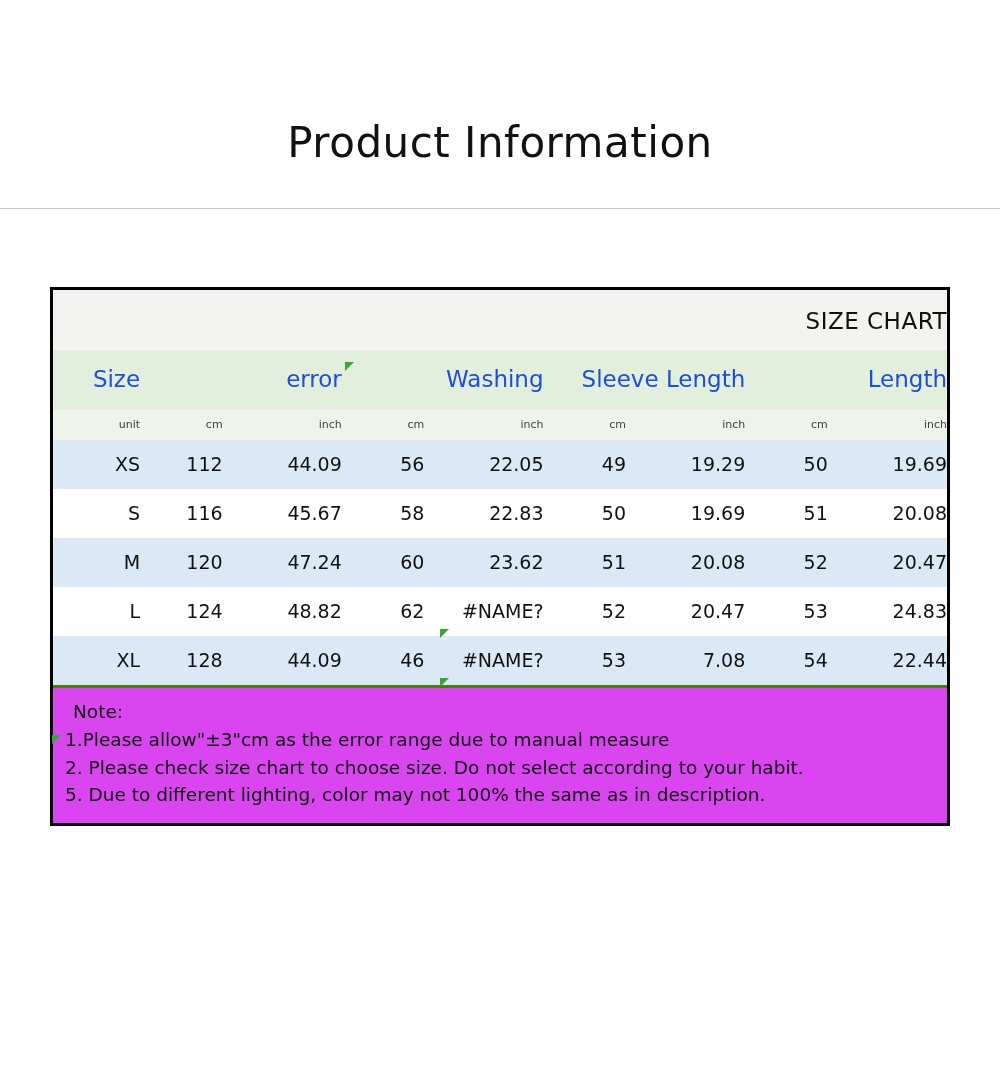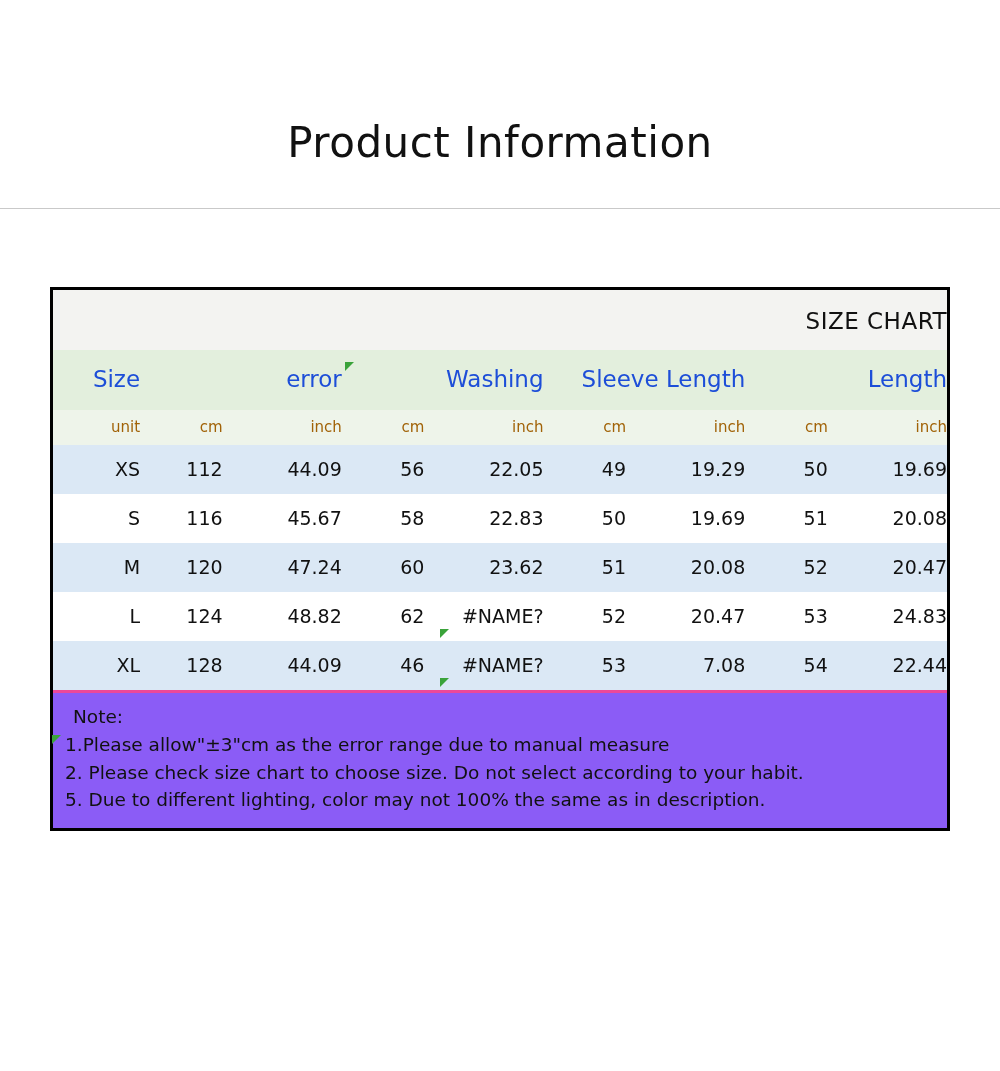--- a/index.html
+++ b/index.html
@@ -66,45 +66,45 @@
 
   .group-row td {
     background: #e3efdd;
     font-size: 23px;
     padding: 16px 0 18px 0;
     color: #1d4ed8;
   }
 
   .unit-row td {
     background: #eef4ea;
-    font-size: 15px;
+    font-size: 11px;
     padding: 8px 0 9px 0;
-    color: #a16207;
+    color: #404040;
   }
 
   .data-row td {
     font-size: 19px;
     padding: 13px 0 14px 0;
     color: #111111;
   }
   .row-alt td { background: #dbe8f5; }
   .row-plain td { background: #ffffff; }
 
   .col-size   { width: 9.5%; }
   .col-cm     { width: 9%; }
   .col-inch   { width: 13%; }
 
   
   .notes {
-    border-top: 3px solid #ec4899;
+    border-top: 3px solid #4d7c0f;
     padding: 10px 12px 14px 12px;
     font-size: 18.5px;
     line-height: 1.5;
     color: #111111;
-    background: #8b5cf6;
+    background: #d946ef;
   }
   .notes .note-line { white-space: normal; }
   .notes .note-head { padding-left: 8px; }
 
   
   .mark {
     position: absolute;
     width: 0;
     height: 0;
     border-left: 9px solid #3aa33a;

